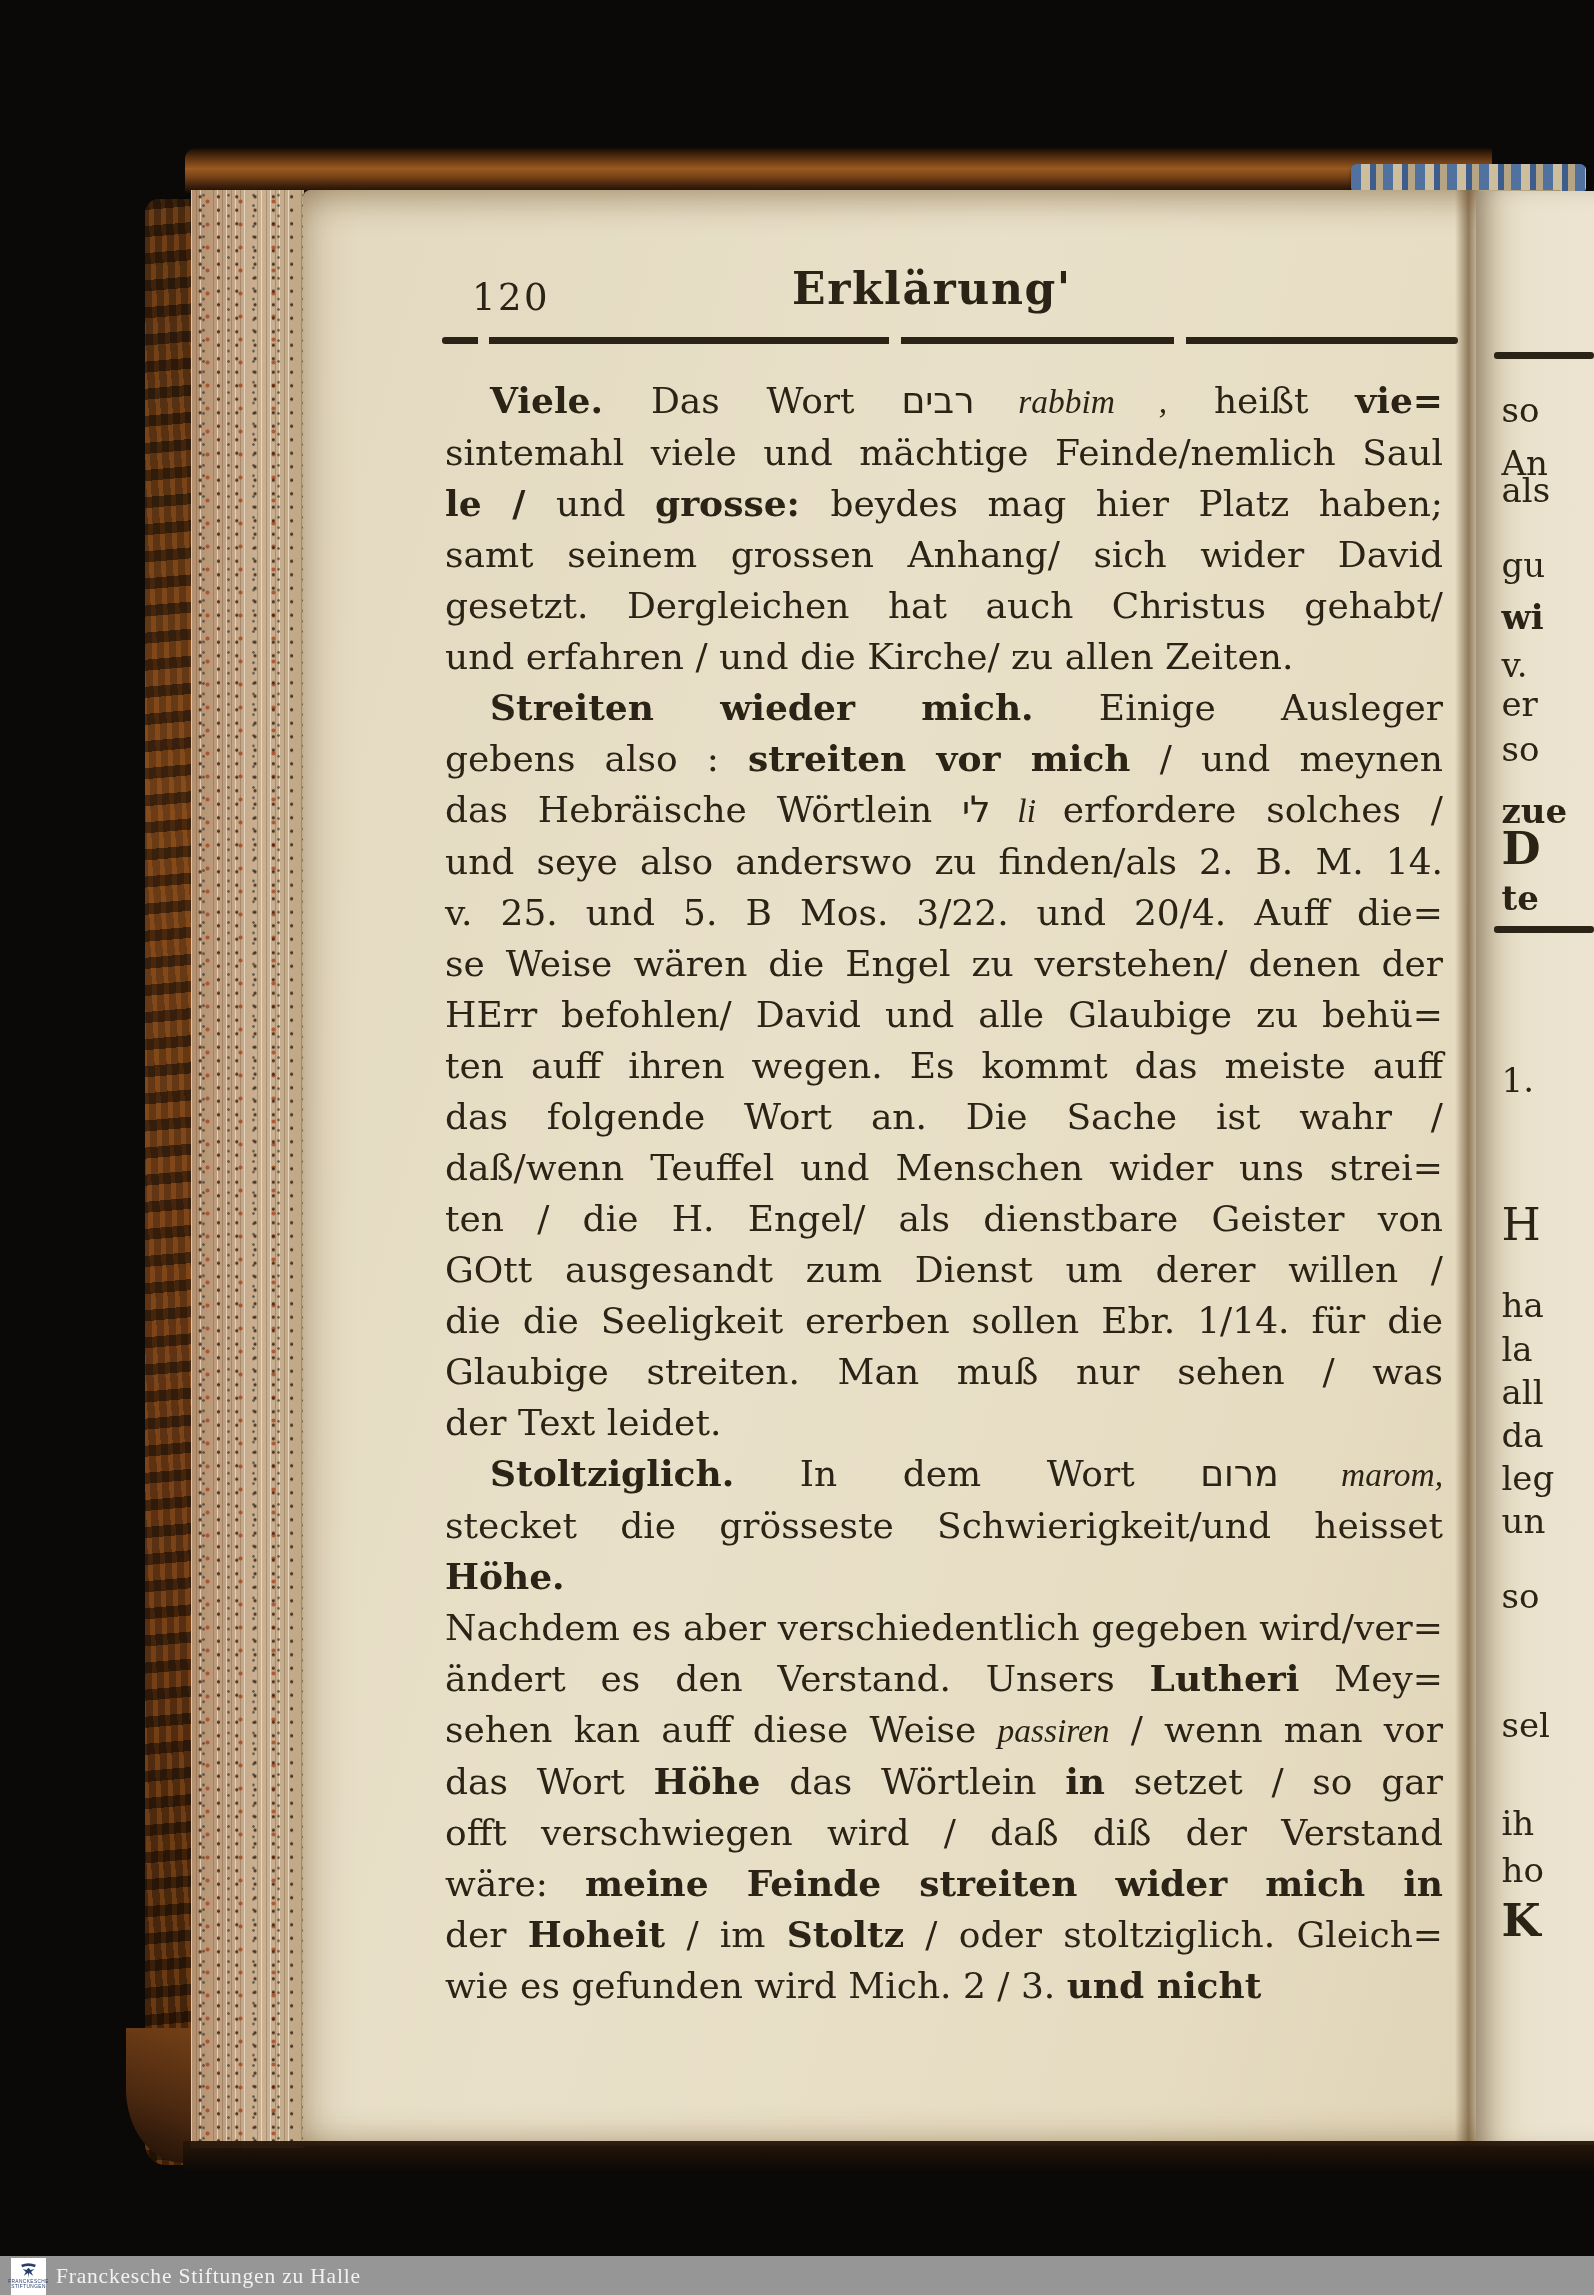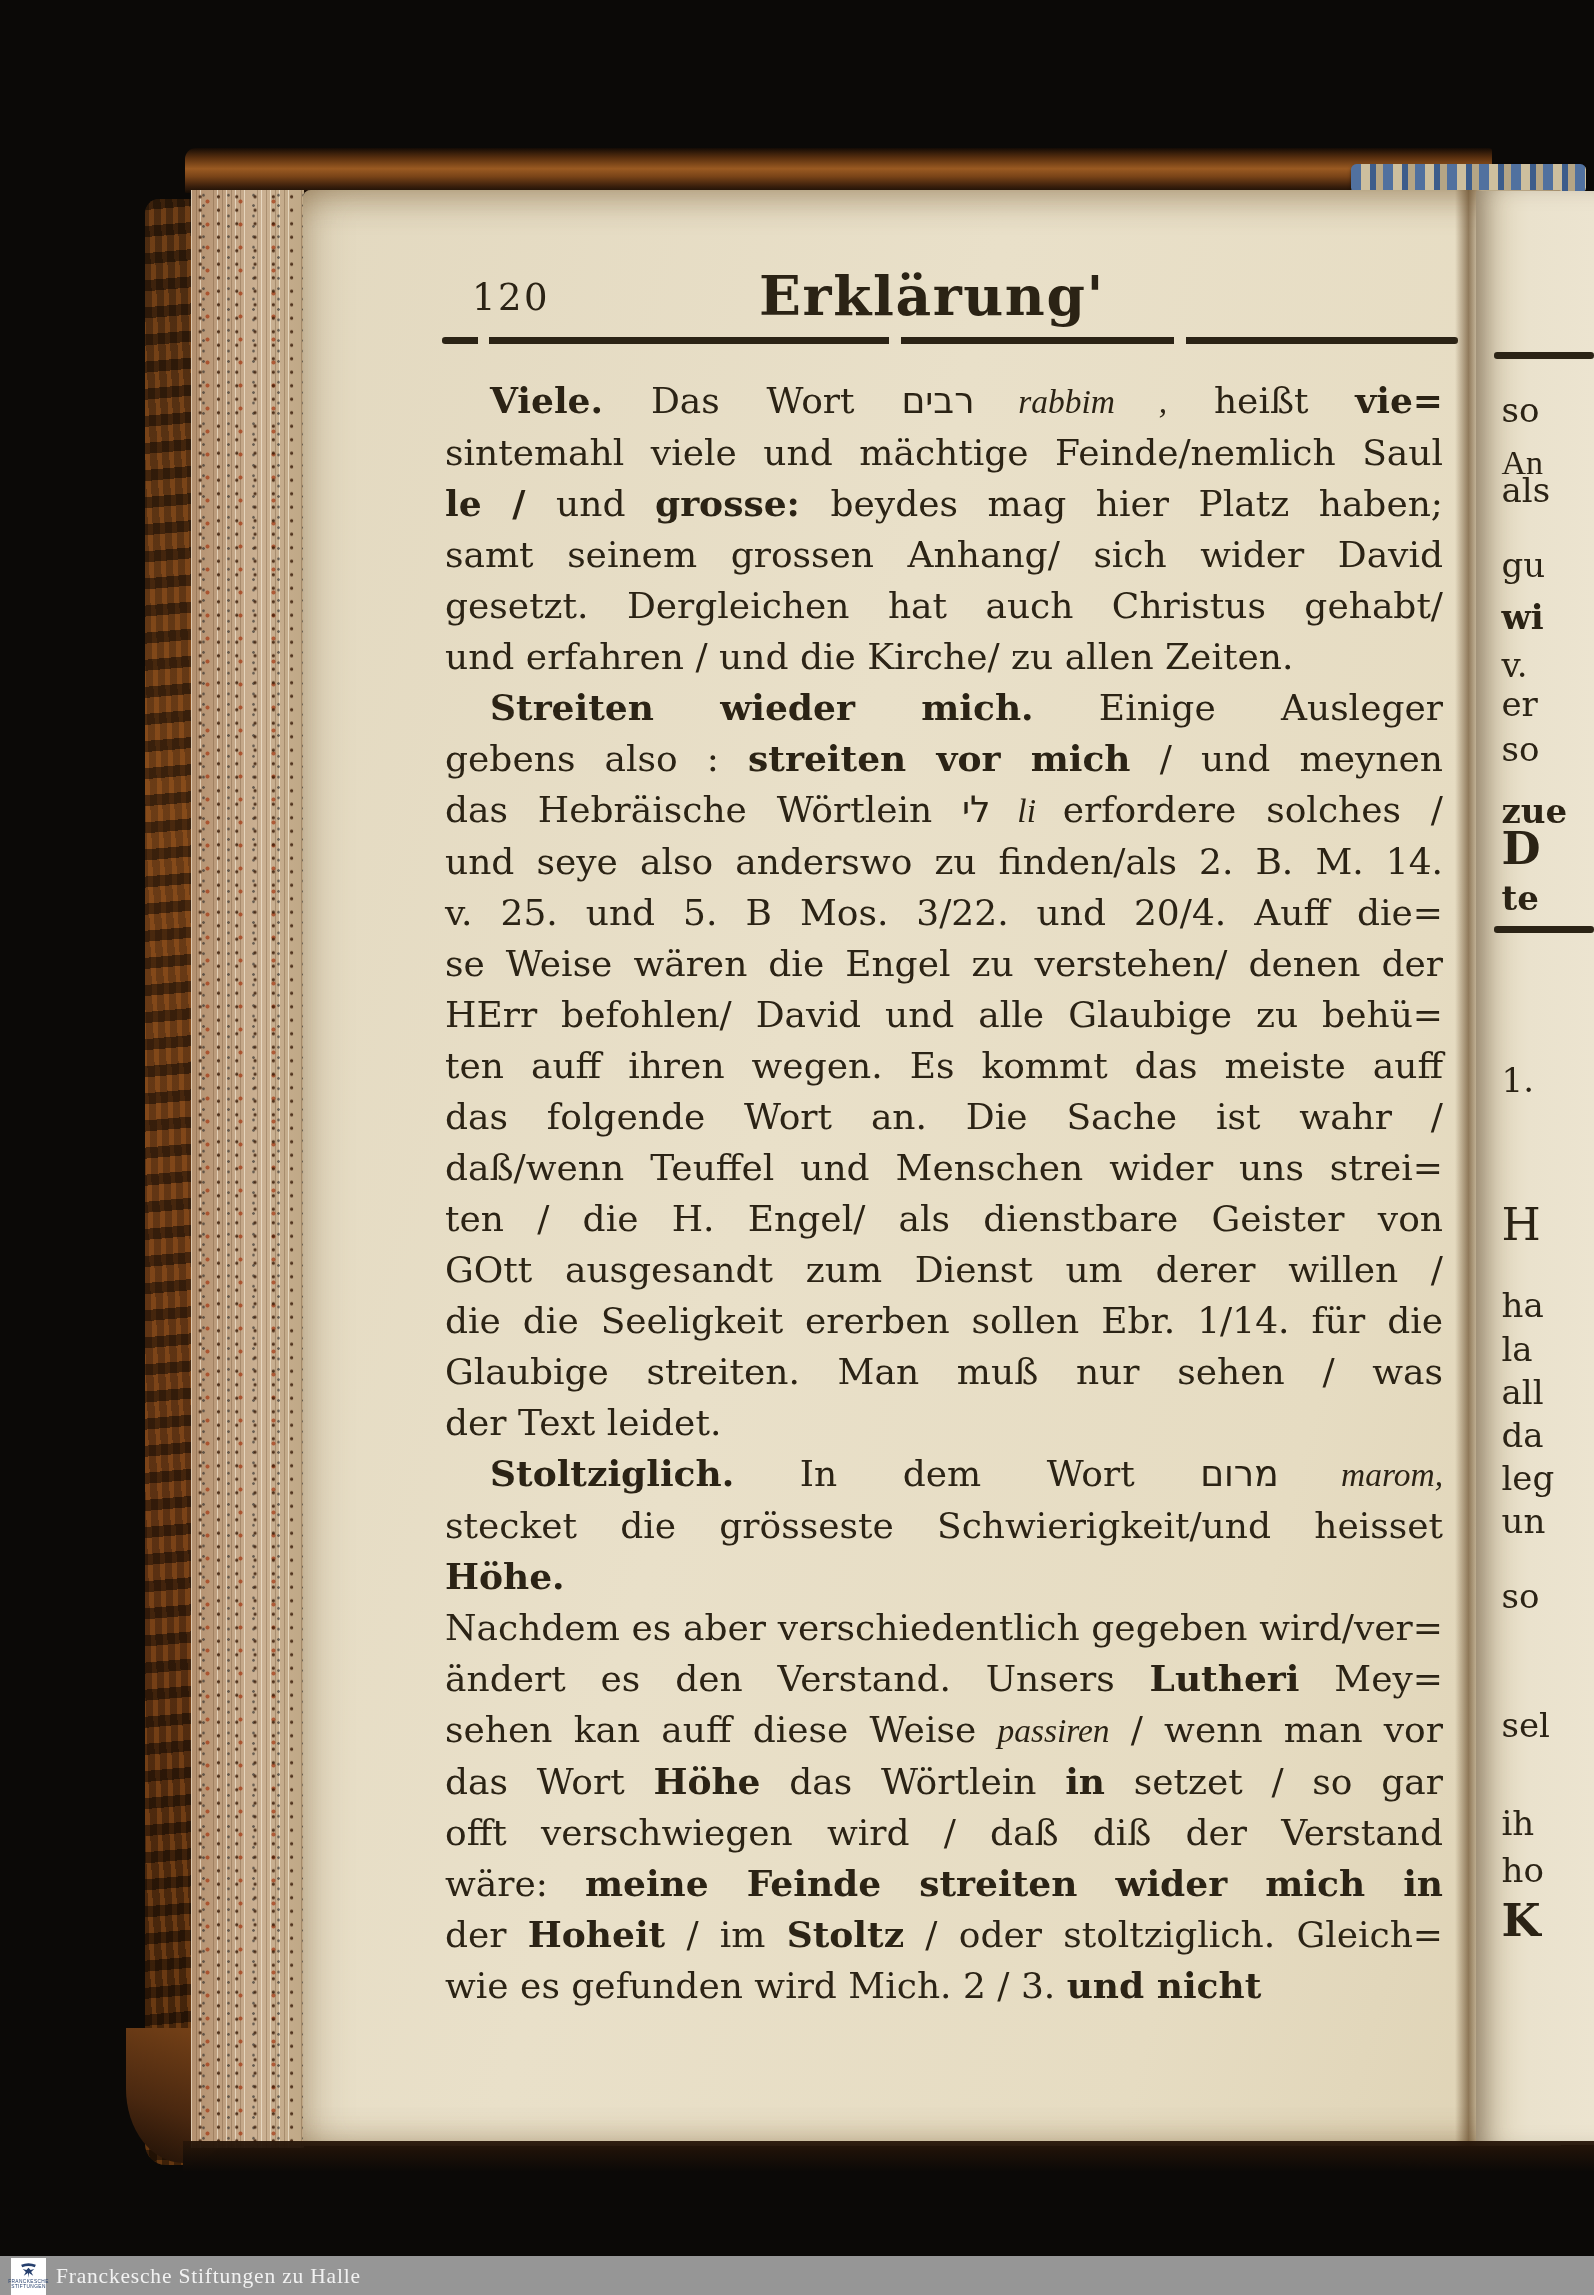--- a/index.html
+++ b/index.html
@@ -37,21 +37,21 @@
   
   .main-page{position:absolute;left:303px;top:190px;width:1258px;height:1956px;
     background:linear-gradient(105deg,#e3d9c0,#e9e0c9 40%,#e6dcc2 75%,#ded2b4);
     border-radius:8px 1.6px 0 0;color:#2b2315;
     box-shadow:inset 27px 0 44px -22px rgba(120,88,48,.4),
                inset -33px 0 52px -24px rgba(115,85,45,.5),
                inset 0 27px 35px -21px rgba(120,88,48,.45),
                inset 0 -24px 32px -21px rgba(120,88,48,.35);}
   .page-number{position:absolute;left:169px;top:86px;font-size:37px;letter-spacing:2.4px;}
   .page-title{position:absolute;left:0;top:73px;width:100%;text-align:center;
-    font-size:55px;font-weight:bold;letter-spacing:1.6px;}
+    font-size:44px;font-weight:bold;letter-spacing:1.6px;}
   .header-rule{position:absolute;left:139px;top:147px;width:1016px;height:7.2px;
     background:linear-gradient(90deg,#2b2315 0 3.5%,rgba(0,0,0,0) 3.5% 4.6%,#2b2315 4.6% 44%,rgba(0,0,0,0) 44% 45.2%,#2b2315 45.2% 72%,rgba(0,0,0,0) 72% 73.2%,#2b2315 73.2% 100%);
     border-radius:3.2px;}
   .text-block{position:absolute;left:142px;top:185px;width:998px;font-size:36px;}
   .line{min-height:51px;line-height:51px;text-align:justify;text-align-last:justify;white-space:normal;}
   .line.nj{text-align-last:left;}
   .line.ind{text-indent:45px;}
   .b{font-weight:bold;}
   .he{font-family:"DejaVu Sans",sans-serif;}
   .lat{font-family:"Liberation Serif",serif;font-style:italic;font-size:.93em;}
@@ -136,21 +136,21 @@
     </div>
   </div>
 
   <div class="gutter-shadow"></div>
 
   <div class="right-page">
     <div class="rp-rule r1"></div>
     <div class="rp-rule r2"></div>
     <div>
         <div class="frag" style="top: 199px;">so</div>
-        <div class="frag" style="top: 252px; font-family: Liberation Serif, serif;">An</div>
+        <div class="frag" style="top: 252px;">An</div>
         <div class="frag" style="top: 279px;">als</div>
         <div class="frag" style="top: 354px;">gu</div>
         <div class="frag b" style="top: 406px;">wi</div>
         <div class="frag" style="top: 454px;">v.</div>
         <div class="frag" style="top: 493px;">er</div>
         <div class="frag" style="top: 538px;">so</div>
         <div class="frag" style="top: 600px; font-weight: bold;">zue</div>
         <div class="frag b big" style="top: 638px;">D</div>
         <div class="frag b" style="top: 687px;">te</div>
         <div class="frag" style="top: 869px;">1.</div>

